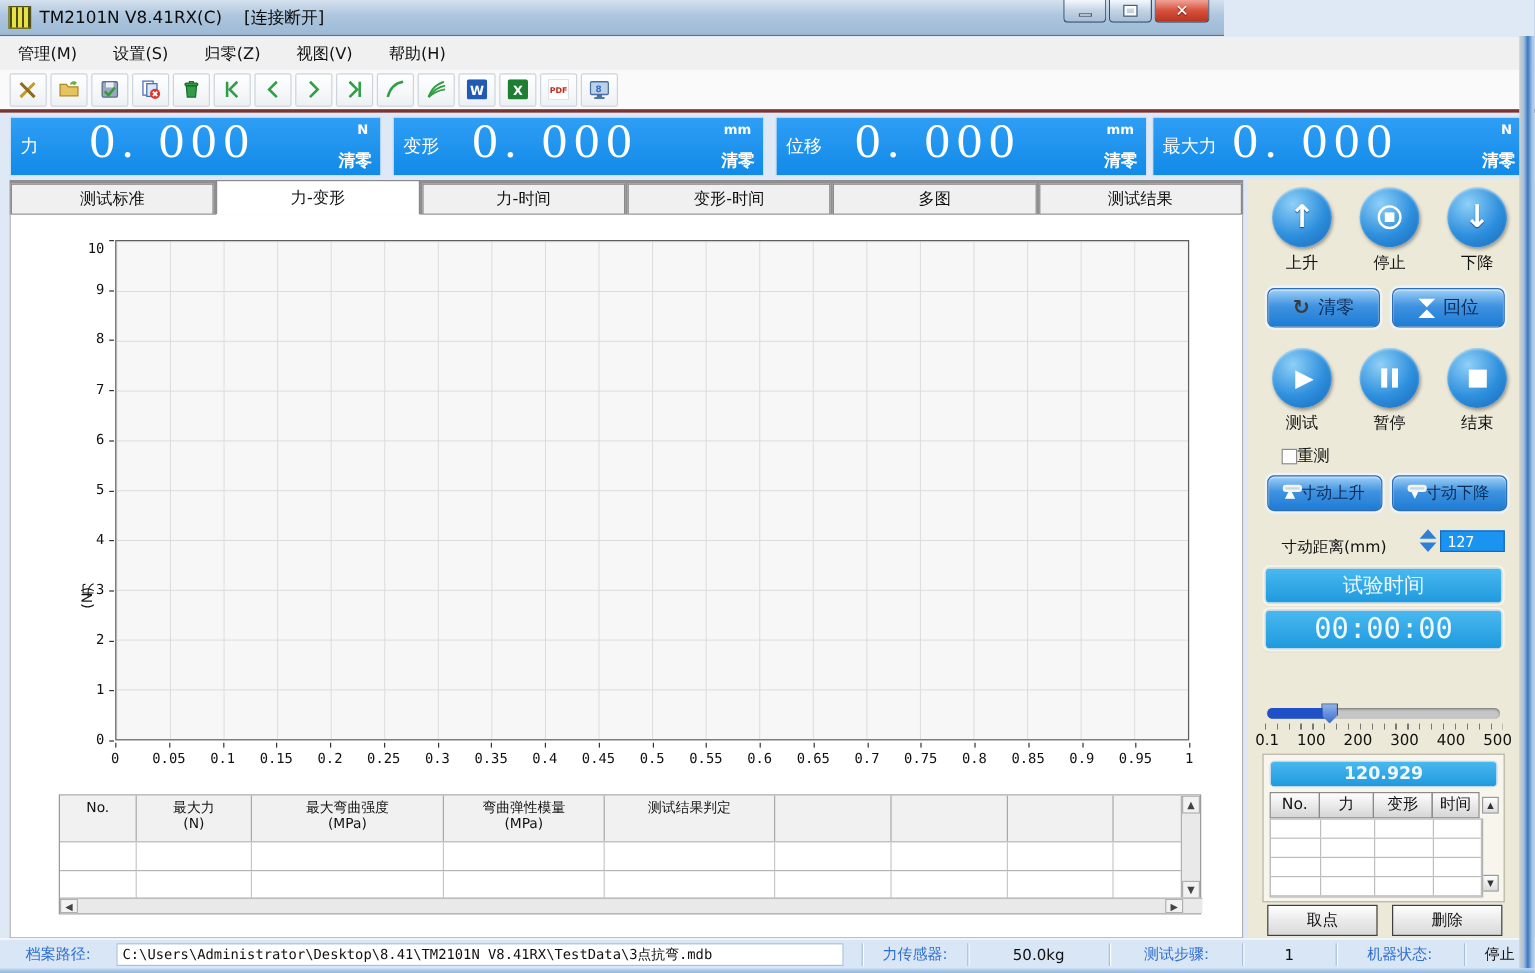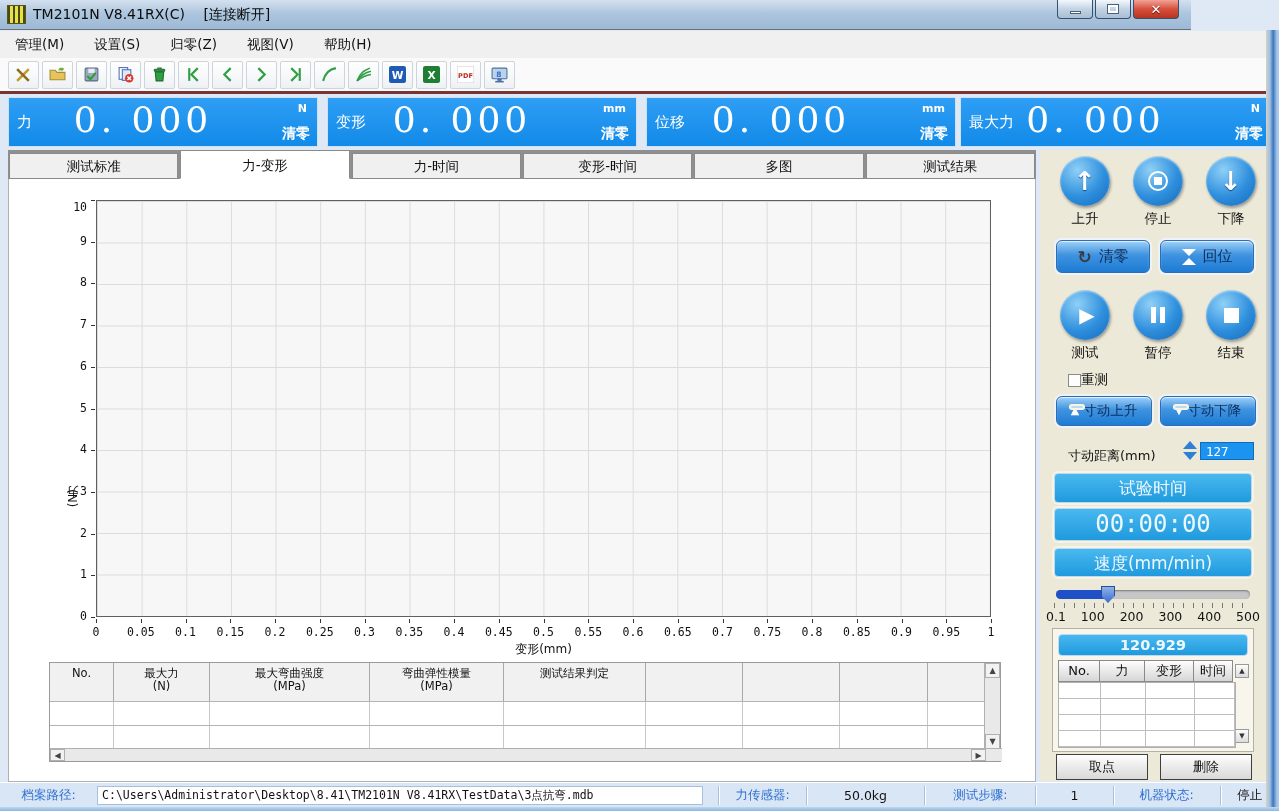--- a/index.html
+++ b/index.html
@@ -1,20 +1,20 @@
 <!DOCTYPE html>
 <html><head>
 <meta charset="utf-8">
 <style>
   html,body{margin:0;padding:0;background:#9db8d4;}
   *{box-sizing:border-box;}
   .window{position:relative;width:1279px;height:811px;overflow:hidden;background:#dfe9f6;
     font-family:"DejaVu Sans","Liberation Sans",sans-serif;font-size:13px;color:#111;}
   
-  .titlebar{position:absolute;left:0;top:0;width:1191px;height:30px;
+  .titlebar{position:absolute;left:0;top:0;width:1020px;height:30px;
     background:linear-gradient(#d4e0ee,#aec6de 45%,#9cb9d6);border-bottom:1px solid #6f6f6f;}
   .app-icon{position:absolute;left:7px;top:5px;width:19px;height:19px;background:#e8e04a;
     border:1px solid #55551a;background-image:repeating-linear-gradient(90deg,#4a4a10 0 2px,transparent 2px 5px);}
   .title-text{position:absolute;left:33px;top:6px;font-size:14px;color:#0c0c0c;white-space:nowrap;}
   .title-text b{font-weight:normal;margin-left:14px;}
   .winbtns{position:absolute;right:12px;top:0;display:flex;}
   .wbtn{width:36px;height:19px;border:1px solid #36516f;border-top:none;border-radius:0 0 4px 4px;
     background:linear-gradient(#f4f8fc,#c2d3e4 50%,#a9bfd4);display:flex;align-items:center;justify-content:center;margin-left:2px;}
   .wbtn.close{width:46px;background:linear-gradient(#f0a396,#d6503c 50%,#b93322);}
   .glyph-min{width:11px;height:3px;background:#fff;border:1px solid #4a607a;margin-top:6px;}
@@ -299,21 +299,20 @@
       <div class="tab active">力-变形</div>
       <div class="tab">力-时间</div>
       <div class="tab">变形-时间</div>
       <div class="tab">多图</div>
       <div class="tab">测试结果</div>
     </div>
 
   <div class="content" id="content">
     <div class="plot"></div>
     <div class="ytitle">力(N)</div>
-    <div class="xtitle">变形(mm)</div>
     <div class="rtable" id="rtable">
       <div class="rt-head" id="rthead">
           <div class="rt-h" style="width: 64px;">
             <div>No.</div>
             <div></div>
           </div>
           <div class="rt-h" style="width: 96px;">
             <div>最大力</div>
             <div>(N)</div>
           </div>
@@ -511,21 +510,20 @@
 
     <div class="spinlabel" style="left:28px;top:297px;">寸动距离(mm)</div>
     <div class="spin" style="left:143px;top:291px;">
       <span class="u"></span>
       <span class="d"></span>
     </div>
     <div class="spinfield" style="left:160px;top:292px;width:54px;">127</div>
 
     <div class="bar" style="top:323px;height:30px;font-size:17px;line-height:29px;">试验时间</div>
     <div class="bar" style="top:358px;height:33px;font-size:24px;line-height:31px;font-family:'DejaVu Sans Mono','Liberation Mono',monospace;">00:00:00</div>
-    <div class="bar" style="top:398px;height:29px;font-size:17px;line-height:28px;">速度(mm/min)</div>
 
     <div class="slider-track">
       <div class="slider-fill" style="width:52px;"></div>
       <div class="slider-thumb" style="left:45px;"></div>
     </div>
     <div class="slider-ticks"></div>
     <div class="slider-labels" id="sliderlabels">
         <span>0.1</span>
         <span>100</span>
         <span>200</span>

